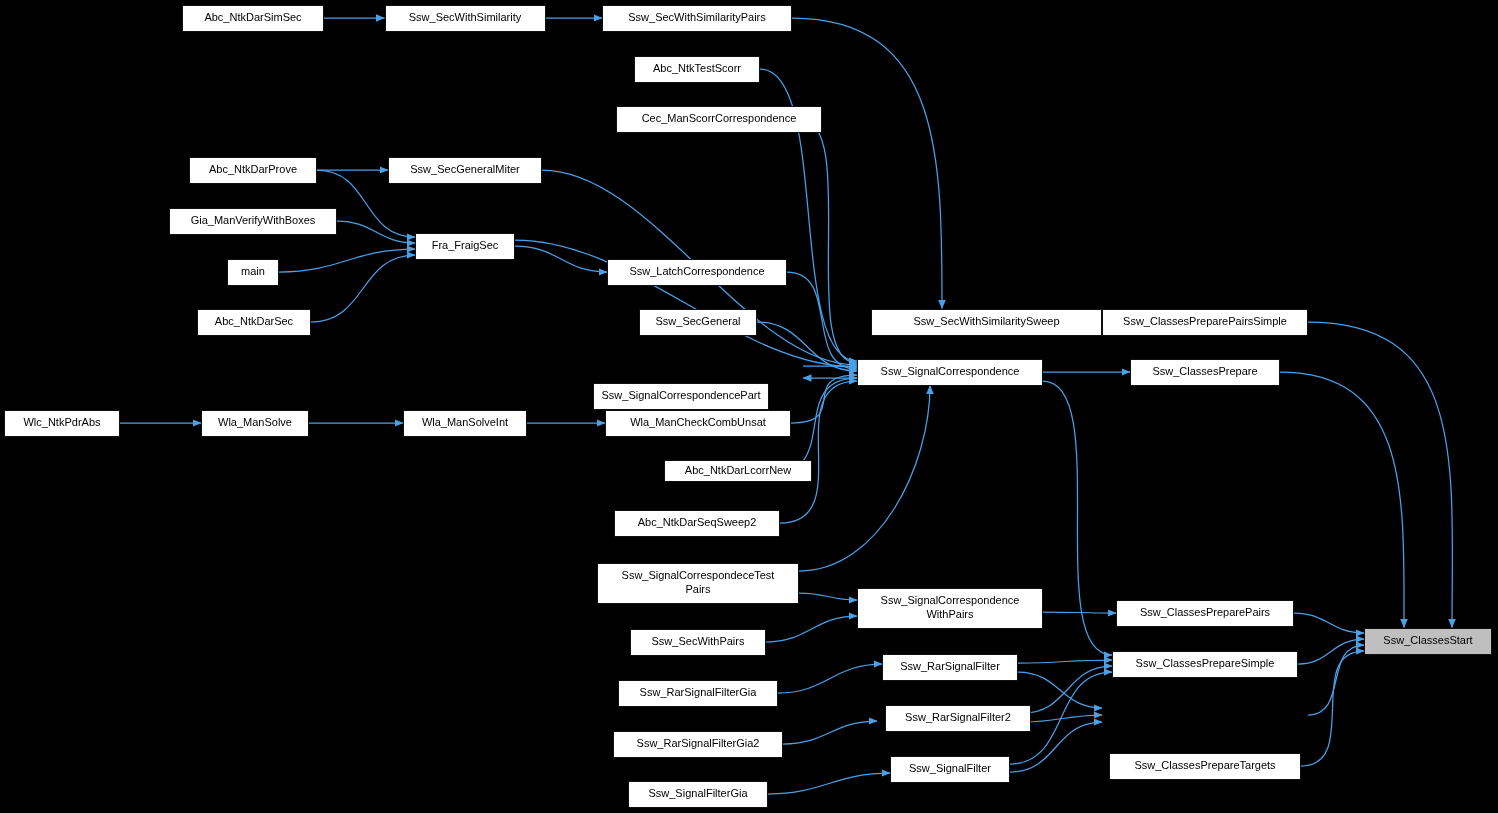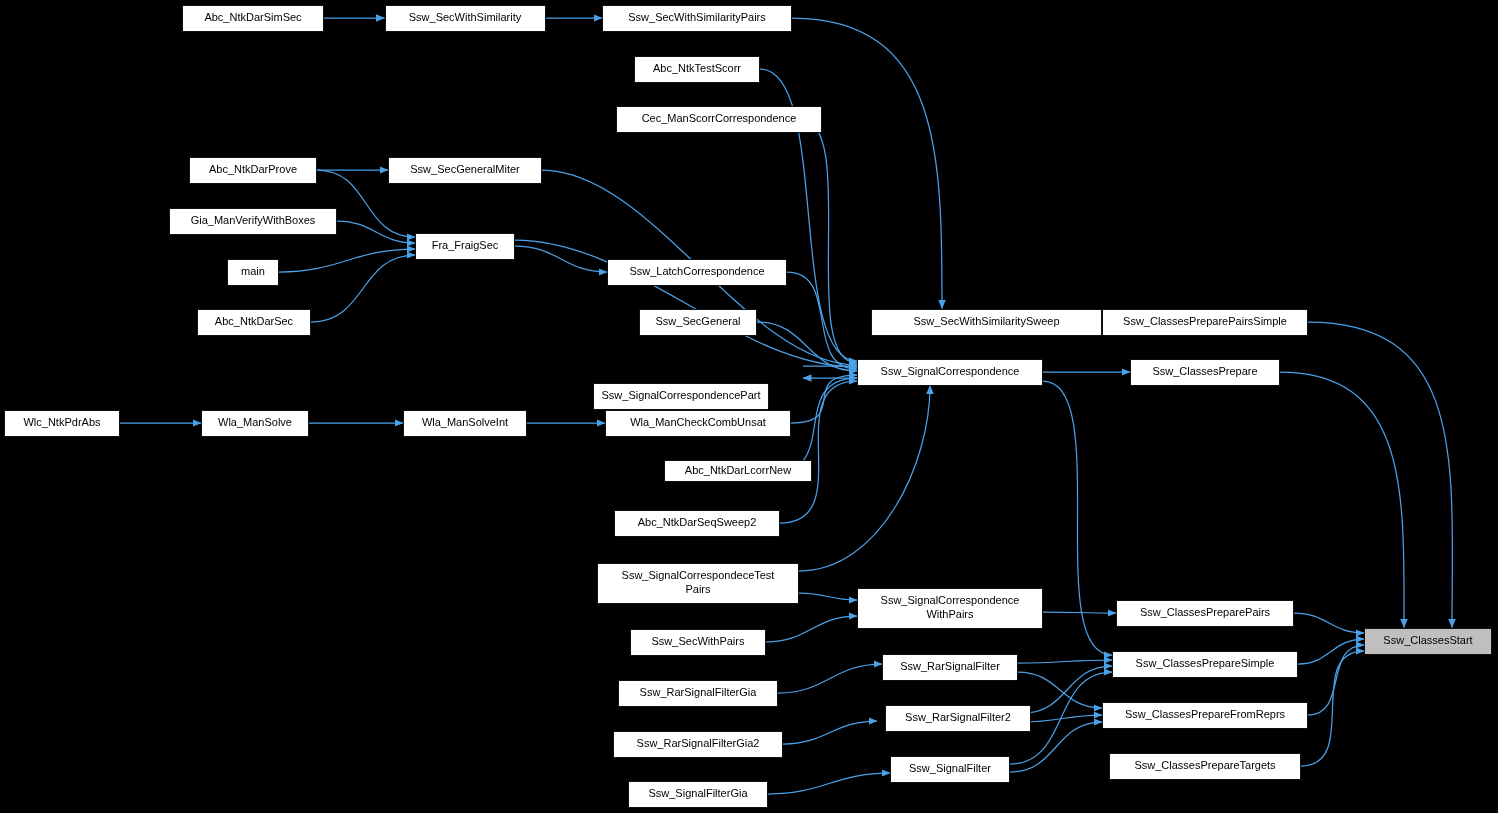--- a/index.html
+++ b/index.html
@@ -115,18 +115,17 @@
 Pairs</div>
     <div class="node" style="left: 857px; top: 587.5px; width: 186px; height: 41px;">Ssw_SignalCorrespondence
 WithPairs</div>
     <div class="node" style="left: 630px; top: 628.5px; width: 136px; height: 27px;">Ssw_SecWithPairs</div>
     <div class="node" style="left: 1116px; top: 599.5px; width: 178px; height: 27px;">Ssw_ClassesPreparePairs</div>
     <div class="node highlight" style="left: 1364px; top: 627.5px; width: 128px; height: 27px;">Ssw_ClassesStart</div>
     <div class="node" style="left: 882px; top: 653.5px; width: 136px; height: 27px;">Ssw_RarSignalFilter</div>
     <div class="node" style="left: 1112px; top: 650.5px; width: 186px; height: 27px;">Ssw_ClassesPrepareSimple</div>
     <div class="node" style="left: 618px; top: 679.5px; width: 160px; height: 27px;">Ssw_RarSignalFilterGia</div>
     <div class="node" style="left: 877px; top: 704.5px; width: 146px; height: 27px; margin-left: 8px;">Ssw_RarSignalFilter2</div>
-    <div class="node" style="left: 1102px; top: 701.5px; width: 206px; height: 27px;">Ssw_ClassesPrepareFromReprs</div>
     <div class="node" style="left: 613px; top: 730.5px; width: 170px; height: 27px;">Ssw_RarSignalFilterGia2</div>
     <div class="node" style="left: 890px; top: 755.5px; width: 120px; height: 27px;">Ssw_SignalFilter</div>
     <div class="node" style="left: 1109px; top: 752.5px; width: 192px; height: 27px;">Ssw_ClassesPrepareTargets</div>
     <div class="node" style="left: 628px; top: 780.5px; width: 140px; height: 27px;">Ssw_SignalFilterGia</div>
   </div>
 
 </body></html>

